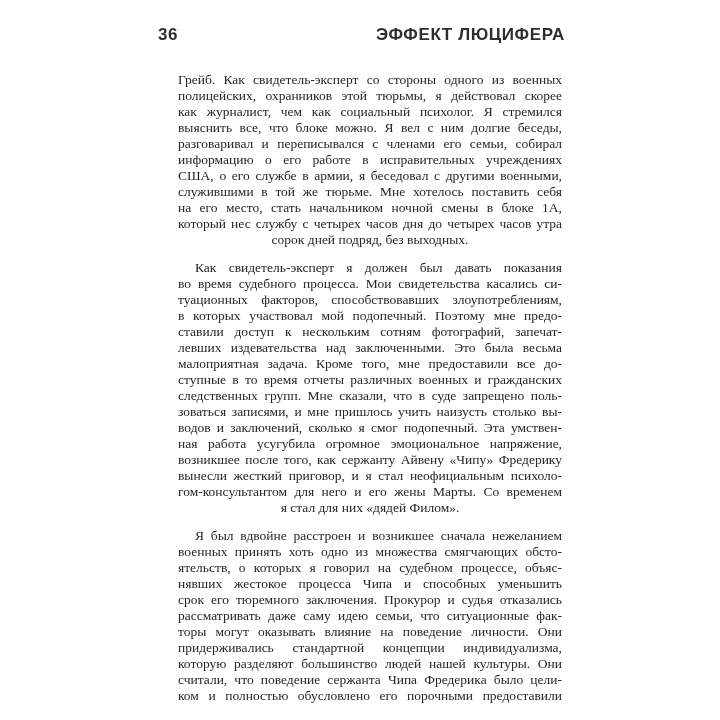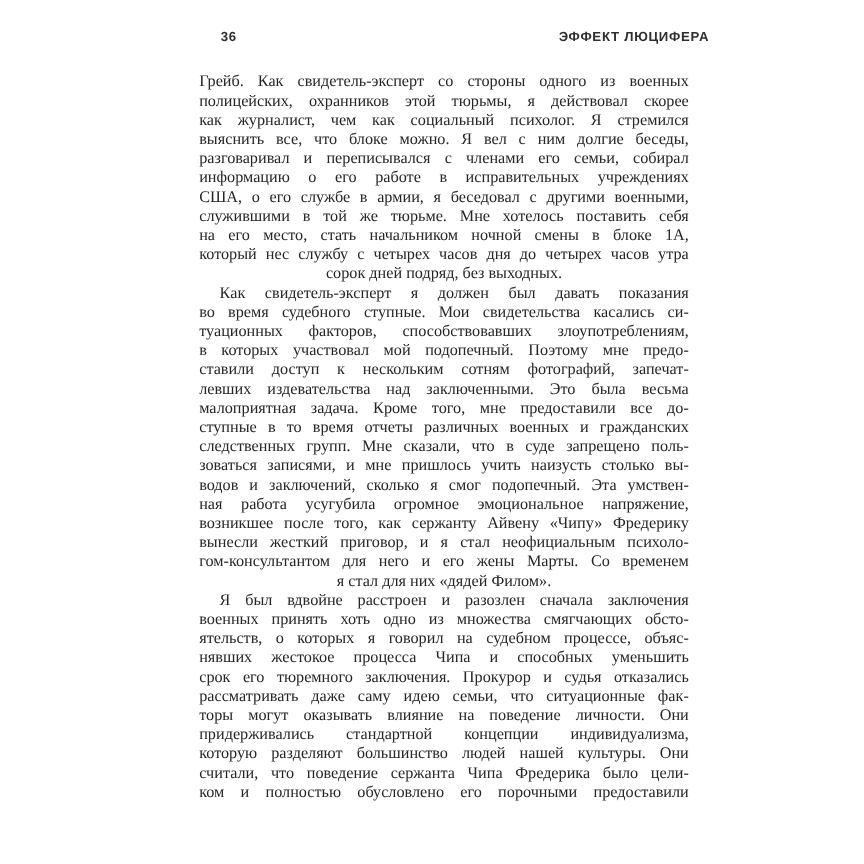--- a/index.html
+++ b/index.html
@@ -11,44 +11,44 @@
     position: relative;
     width: 720px;
     height: 720px;
     background: #ffffff;
     overflow: hidden;
     font-family: "Liberation Serif", serif;
     color: #262626;
   }
   .page-header {
     position: absolute;
-    left: 184px;
+    left: 158px;
     top: 25px;
     width: 407px;
     display: flex;
     justify-content: space-between;
     align-items: baseline;
     font-family: "Liberation Sans", sans-serif;
     font-weight: bold;
-    font-size: 11px;
+    font-size: 17px;
     letter-spacing: 0.6px;
     color: #2e2e2e;
     text-align: center;
   }
   .text-column {
     position: absolute;
     left: 166px;
     top: 60px;
     width: 408px;
     font-size: 13.5px;
     line-height: 16px;
     color: #262626;
   }
   .para {
-    margin: 0;
+    margin: 12px;
     padding: 0;
   }
   .line {
     height: 16px;
     overflow: hidden;
     white-space: normal;
     text-align: center;
   }
   .line.justify {
     text-align: justify;
@@ -75,38 +75,38 @@
         <div class="line justify">разговаривал и переписывался с членами его семьи, собирал</div>
         <div class="line justify">информацию о его работе в исправительных учреждениях</div>
         <div class="line justify">США, о его службе в армии, я беседовал с другими военными,</div>
         <div class="line justify">служившими в той же тюрьме. Мне хотелось поставить себя</div>
         <div class="line justify">на его место, стать начальником ночной смены в блоке 1А,</div>
         <div class="line justify">который нес службу с четырех часов дня до четырех часов утра</div>
         <div class="line">сорок дней подряд, без выходных.</div>
       </div>
       <div class="para">
         <div class="line justify indent">Как свидетель-эксперт я должен был давать показания</div>
-        <div class="line justify">во время судебного ступные. Мои свидетельства касались си-</div>
+        <div class="line justify">во время судебного процесса. Мои свидетельства касались си-</div>
         <div class="line justify">туационных факторов, способствовавших злоупотреблениям,</div>
         <div class="line justify">в которых участвовал мой подопечный. Поэтому мне предо-</div>
         <div class="line justify">ставили доступ к нескольким сотням фотографий, запечат-</div>
         <div class="line justify">левших издевательства над заключенными. Это была весьма</div>
         <div class="line justify">малоприятная задача. Кроме того, мне предоставили все до-</div>
         <div class="line justify">ступные в то время отчеты различных военных и гражданских</div>
         <div class="line justify">следственных групп. Мне сказали, что в суде запрещено поль-</div>
         <div class="line justify">зоваться записями, и мне пришлось учить наизусть столько вы-</div>
         <div class="line justify">водов и заключений, сколько я смог подопечный. Эта умствен-</div>
         <div class="line justify">ная работа усугубила огромное эмоциональное напряжение,</div>
         <div class="line justify">возникшее после того, как сержанту Айвену «Чипу» Фредерику</div>
         <div class="line justify">вынесли жесткий приговор, и я стал неофициальным психоло-</div>
         <div class="line justify">гом-консультантом для него и его жены Марты. Со временем</div>
         <div class="line">я стал для них «дядей Филом».</div>
       </div>
       <div class="para">
-        <div class="line justify indent">Я был вдвойне расстроен и разозлен сначала заключения</div>
+        <div class="line justify indent">Я был вдвойне расстроен и возникшее сначала нежеланием</div>
         <div class="line justify">военных принять хоть одно из множества смягчающих обсто-</div>
         <div class="line justify">ятельств, о которых я говорил на судебном процессе, объяс-</div>
         <div class="line justify">нявших жестокое процесса Чипа и способных уменьшить</div>
         <div class="line justify">срок его тюремного заключения. Прокурор и судья отказались</div>
         <div class="line justify">рассматривать даже саму идею семьи, что ситуационные фак-</div>
         <div class="line justify">торы могут оказывать влияние на поведение личности. Они</div>
         <div class="line justify">придерживались стандартной концепции индивидуализма,</div>
         <div class="line justify">которую разделяют большинство людей нашей культуры. Они</div>
         <div class="line justify">считали, что поведение сержанта Чипа Фредерика было цели-</div>
         <div class="line justify">ком и полностью обусловлено его порочными предоставили</div>

